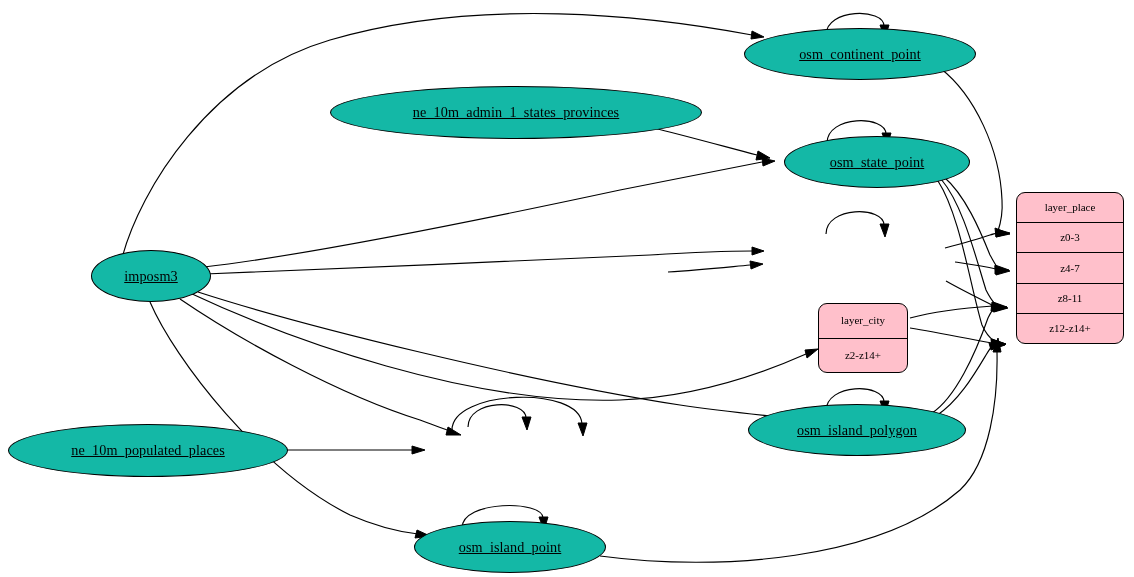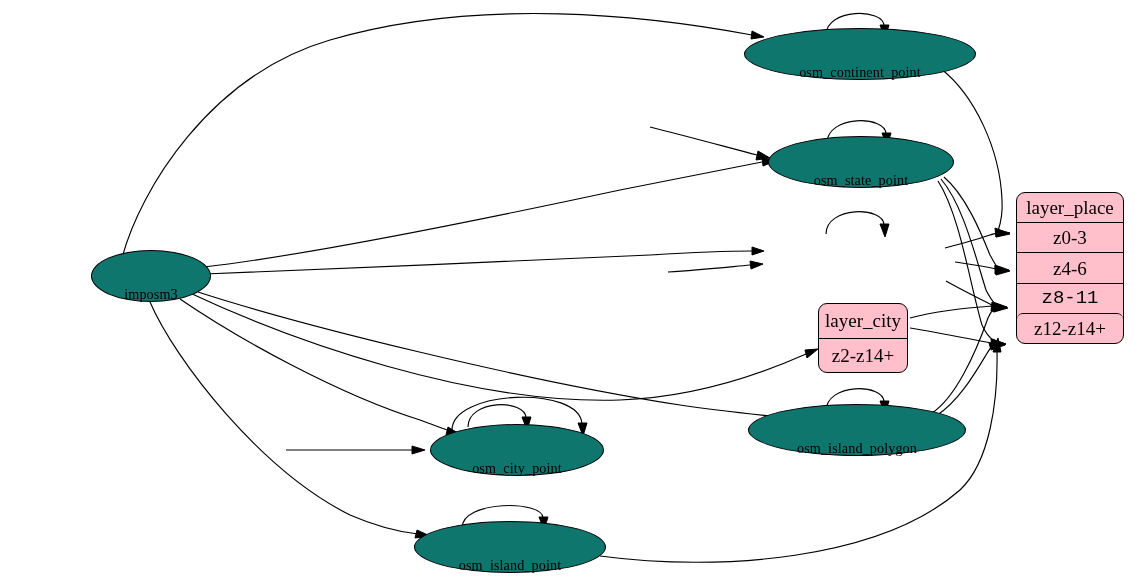--- a/index.html
+++ b/index.html
@@ -11,40 +11,41 @@
     overflow:hidden;
   }
   svg#edges{position:absolute;left:0;top:0;width:1134px;height:577px;}
   svg#edges path{fill:none;stroke:#000000;stroke-width:1.15px;}
   svg#edges polygon.ah{fill:#000000;stroke:#000000;stroke-width:1px;}
 
   .node{position:absolute;}
   .ellipse{
     border:1.15px solid #000000;
     border-radius:50%;
-    background:#0f766e;
-    display:flex;align-items:flex-end;justify-content:center;
+    background:#14b8a6;
+    display:flex;align-items:center;justify-content:center;
     box-sizing:border-box;
     color:#000000;
     white-space:nowrap;
+    text-decoration:underline;
   }
   .ellipse span{font-size:14.2px;line-height:1;letter-spacing:.1px;}
 
   .rec{
     background:#ffc0cb;
     border:1.2px solid #000000;
     border-radius:9px;
     box-sizing:border-box;
     overflow:hidden;
     display:flex;flex-direction:column;
   }
   .rec .row{
     display:flex;align-items:center;justify-content:center;
     color:#000000;
-    font-size:19px;
+    font-size:11px;
     line-height:1;
     box-sizing:border-box;
     white-space:nowrap;
   }
   .rec .row + .row{border-top:1.2px solid #000000;}
 </style>
 </head>
 <body>
 
 <div id="canvas">
@@ -184,50 +185,53 @@
       <path d="M600,556 C720,572 880,560 960,490 C990,462 998,400 997,352"></path>
       <polygon class="ah" points="993,352 998,338 1001,352"></polygon>
     </g>
 
   </svg>
 
   <div class="node ellipse" style="left:91px;top:250px;width:120px;height:52px;">
     <span>imposm3</span>
   </div>
 
-
-
+  <div class="node ellipse" style="left:330px;top:86px;width:372px;height:53px;">
+    <span>ne_10m_admin_1_states_provinces</span>
+  </div>
+
+
+  <div class="node ellipse" style="left:8px;top:424px;width:280px;height:53px;">
+    <span>ne_10m_populated_places</span>
+  </div>
 
   <div class="node ellipse" style="left:744px;top:28px;width:232px;height:52px;">
     <span>osm_continent_point</span>
   </div>
 
-  <div class="node ellipse" style="left:768px;top:136px;width:186px;height:52px;">
+  <div class="node ellipse" style="left:784px;top:136px;width:186px;height:52px;">
     <span>osm_state_point</span>
   </div>
 
 
-  <div class="node ellipse" style="left:430px;top:424px;width:174px;height:52px;">
-    <span>osm_city_point</span>
-  </div>
 
   <div class="node ellipse" style="left:748px;top:404px;width:218px;height:52px;">
     <span>osm_island_polygon</span>
   </div>
 
   <div class="node ellipse" style="left:414px;top:521px;width:192px;height:52px;">
     <span>osm_island_point</span>
   </div>
 
   <div class="node rec" style="left:1016px;top:192px;width:108px;height:152px;">
     <div class="row" style="flex:1;">layer_place</div>
     <div class="row" style="flex:1;">z0-3</div>
-    <div class="row" style="flex:1;">z4-6</div>
-    <div class="row" style="flex:1;font-family:Liberation Mono, monospace;">z8-11</div>
-    <div class="row" style="flex:1;border-radius:6px;">z12-z14+</div>
+    <div class="row" style="flex:1;">z4-7</div>
+    <div class="row" style="flex:1;">z8-11</div>
+    <div class="row" style="flex:1;">z12-z14+</div>
   </div>
 
   <div class="node rec" style="left:818px;top:303px;width:90px;height:70px;">
     <div class="row" style="flex:1;">layer_city</div>
     <div class="row" style="flex:1;">z2-z14+</div>
   </div>
 
 </div>
 
 </body></html>

